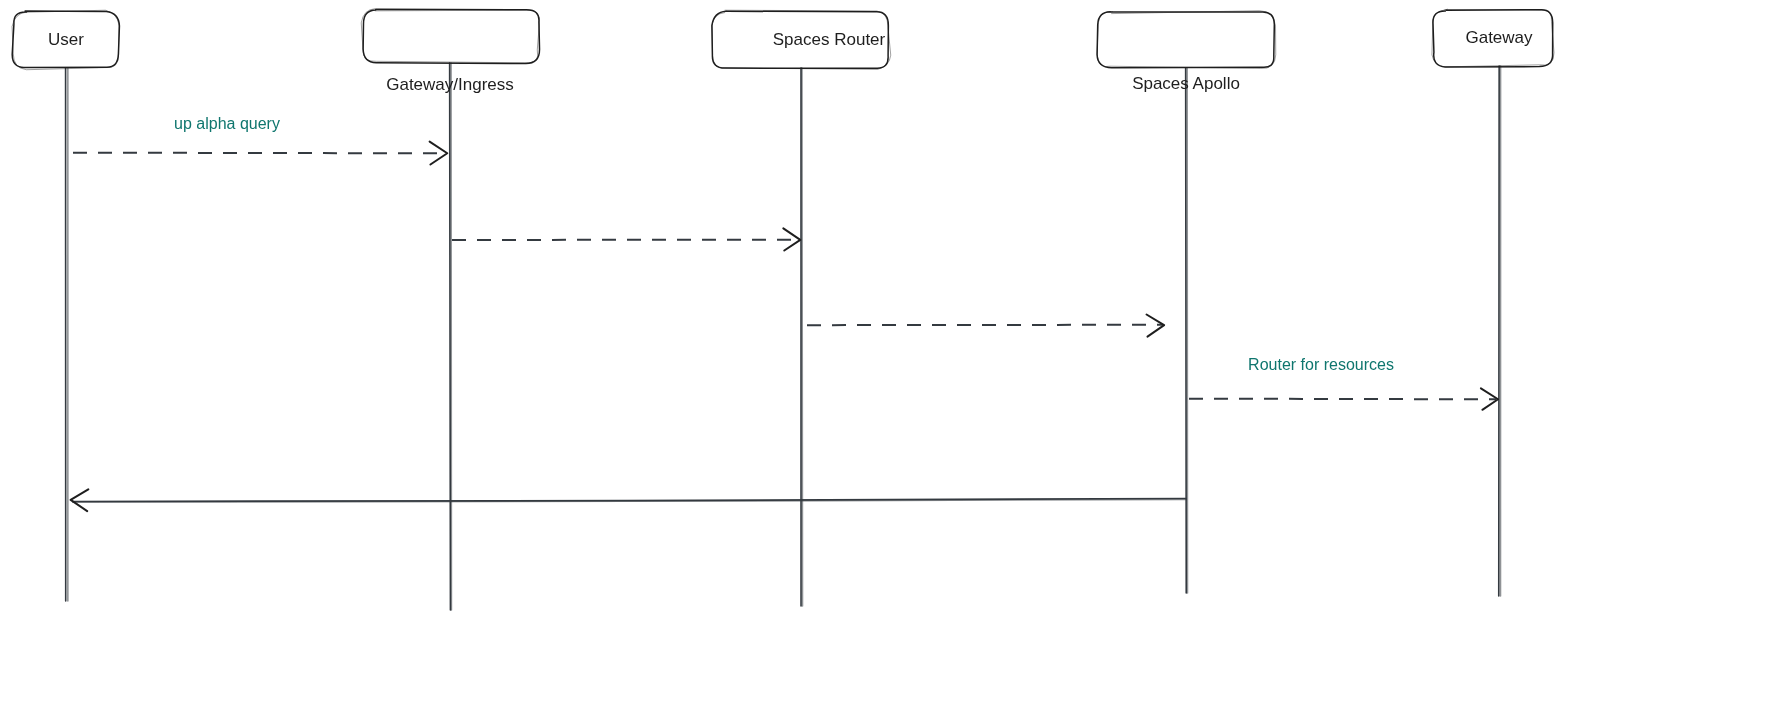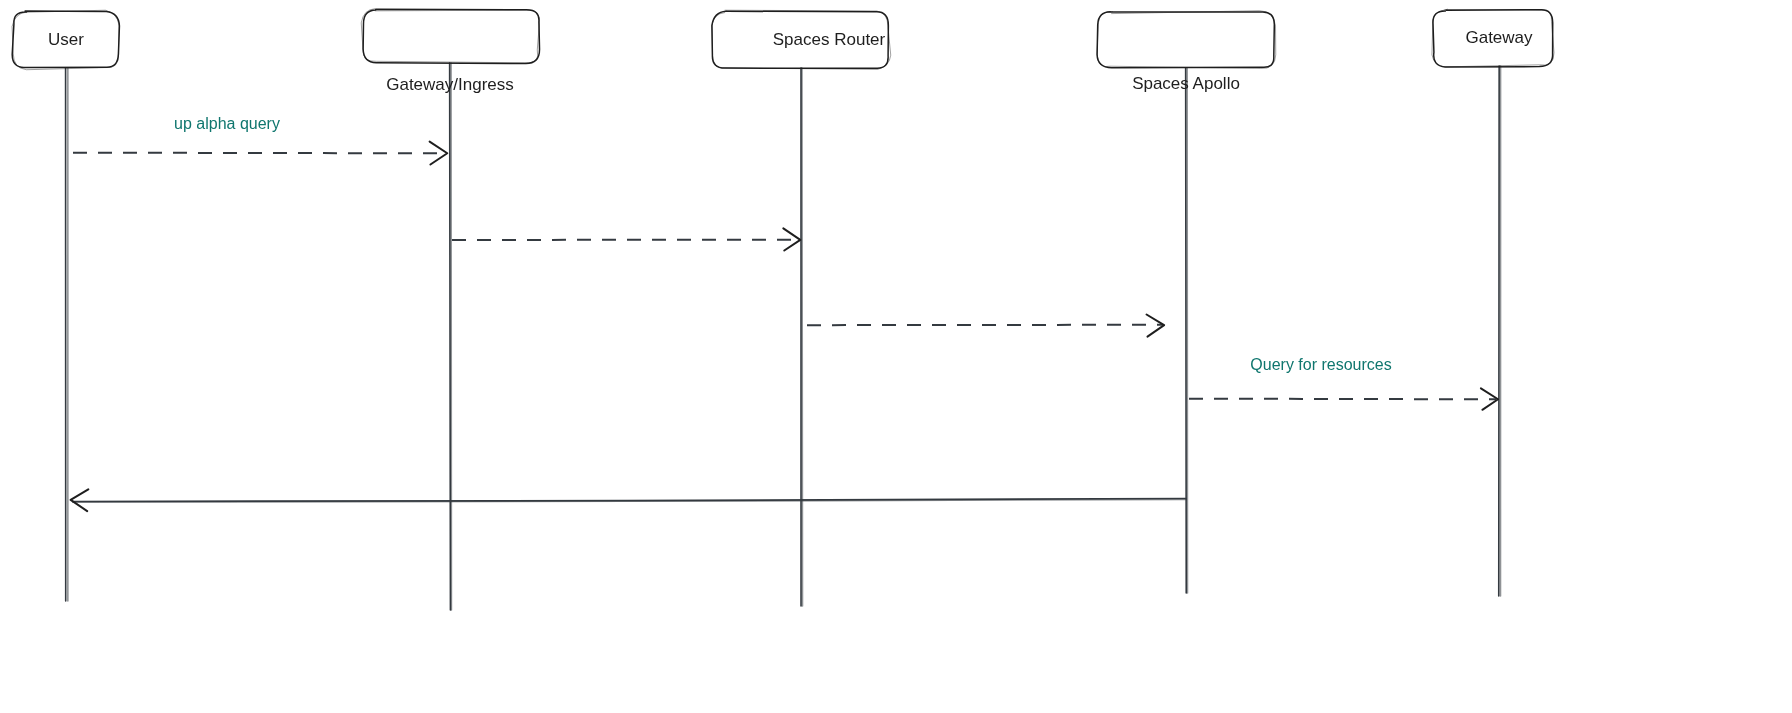--- a/index.html
+++ b/index.html
@@ -119,15 +119,15 @@
         <path d="M 88.27416911165889 489.37450346992097 L 70.64160890581161 499.86950619233284 L 87.18405075109753 511.0869293216089" class="arrowhead"></path>
       </g>
   </svg>
   <div id="labels-layer">
       <div class="actor-box-label" style="left: 66px; top: 40px;">User</div>
       <div class="actor-box-label" style="left: 450px; top: 36.5px; margin-top: 48px;">Gateway/Ingress</div>
       <div class="actor-box-label" style="left: 801px; top: 40px; margin-left: 28px;">Spaces Router</div>
       <div class="actor-box-label" style="left: 1186px; top: 56px; margin-top: 28px;">Spaces Apollo</div>
       <div class="actor-box-label" style="left: 1499px; top: 38px;">Gateway</div>
       <div class="message-label" style="left: 227px; top: 124px;">up alpha query</div>
-      <div class="message-label" style="left: 1321px; top: 365px;">Query for resources</div>
+      <div class="message-label" style="left: 1321px; top: 365px;">Router for resources</div>
     </div>
 </div>
 
 </body></html>

